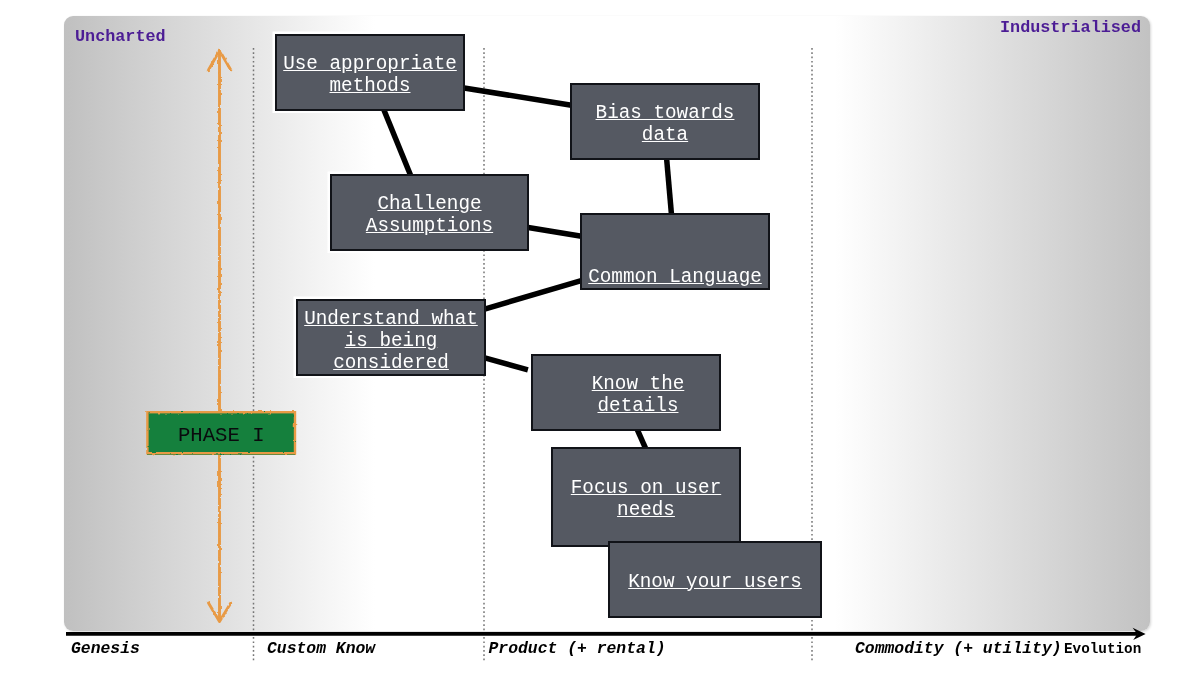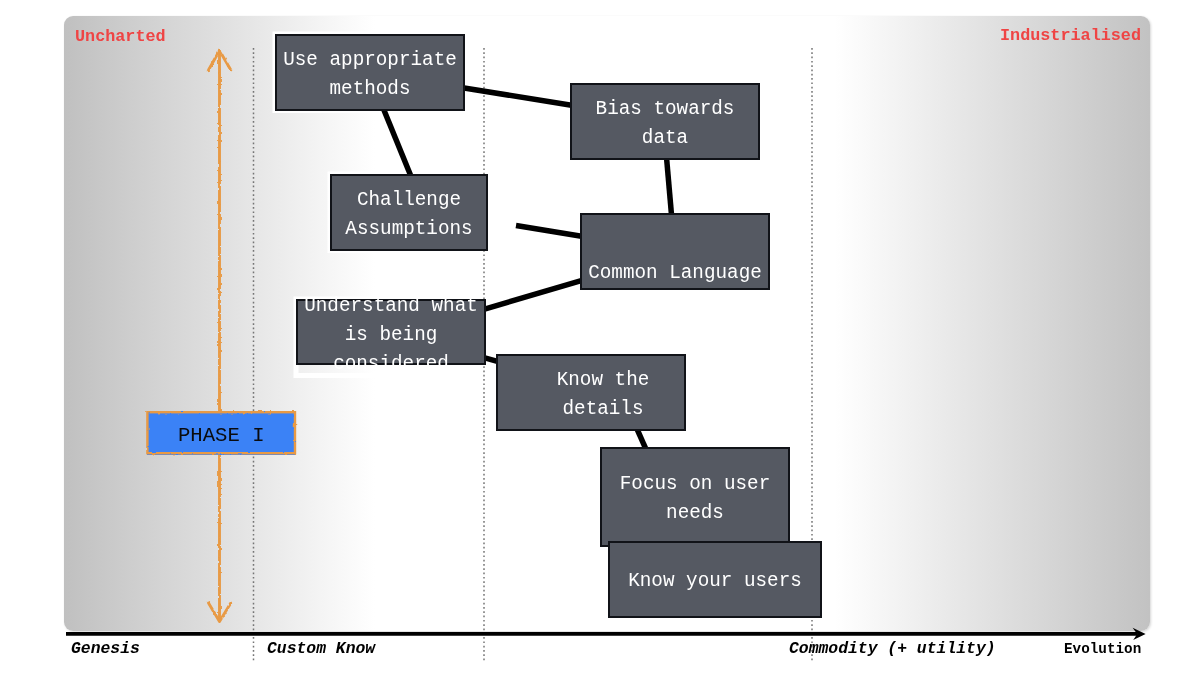--- a/index.html
+++ b/index.html
@@ -20,36 +20,36 @@
        #c2c2c2 1086px);
     box-shadow:1px 1px 2.5px rgba(0,0,0,0.16);
   }
 
   svg.layer{position:absolute;left:0;top:0;width:1200px;height:675px;overflow:visible;}
 
   
   .node{position:absolute;box-sizing:border-box;
         background:#555962;border:2.2px solid #111318;
         color:#ffffff;
-        font-family:"Liberation Mono",monospace;font-size:19.3px;line-height:29px;
+        font-family:"Liberation Mono",monospace;font-size:19.3px;line-height:22px;
         display:flex;align-items:center;justify-content:center;text-align:center;
-        white-space:pre-line;letter-spacing:0px;padding-top:4px;
+        white-space:pre-line;letter-spacing:0px;padding-top:4px;text-decoration:underline;
 }
 
   .node.three-line{padding-top:6.4px;}
 
   
   #phase{position:absolute;box-sizing:border-box;
-        background:#3b82f6;
+        background:#15803d;
         color:#0a0b0e;
         font-family:"Liberation Mono",monospace;font-size:20.6px;line-height:24px;
         display:flex;align-items:center;justify-content:center;padding-top:7px;}
 
   .corner{position:absolute;font-family:"Liberation Mono",monospace;
-          font-weight:bold;font-size:16.8px;color:#ef4444;white-space:nowrap;}
+          font-weight:bold;font-size:16.8px;color:#4c1d95;white-space:nowrap;}
   .axlabel{position:absolute;font-family:"Liberation Mono",monospace;
           font-style:italic;font-weight:bold;font-size:16.4px;color:#000000;white-space:nowrap;}
   .evol{position:absolute;font-family:"Liberation Mono",monospace;
           font-weight:bold;font-size:14.3px;color:#000000;white-space:nowrap;text-align:center;}
 </style>
 </head>
 <body>
 
 <div id="stage">
 
@@ -99,44 +99,45 @@
       </filter>
     </defs>
     <g filter="url(#rough)" stroke="#e89a45" fill="none" stroke-width="2.9" stroke-linecap="round" stroke-linejoin="round">
       <line x1="219.5" y1="50" x2="219.5" y2="621"></line>
       <path d="M208.5 70 L219.5 50.5 L230.8 70"></path>
       <path d="M208.5 603 L219.5 621.5 L230.8 603"></path>
     </g>
   </svg>
 
   <div class="corner" style="left:75px;top:26.6px;">Uncharted</div>
-  <div class="corner" style="right:59px;top:26px;">Industrialised</div>
+  <div class="corner" style="right:59px;top:18px;">Industrialised</div>
 
   <div id="node-layer">
       <div class="node" style="left: 275px; top: 34px; width: 190px; height: 77px;"><span>Use appropriate
 methods</span></div>
       <div class="node" style="left: 570px; top: 83px; width: 190px; height: 77px; align-items: center;"><span>Bias towards
 data</span></div>
-      <div class="node" style="left: 330px; top: 174px; width: 158px; height: 77px;"><span>Challenge
+      <div class="node" style="left: 330px; top: 174px; width: 199px; height: 77px;"><span>Challenge
 Assumptions</span></div>
       <div class="node" style="left: 580px; top: 213px; width: 190px; height: 77px; align-items: flex-end;"><span>Common Language</span></div>
-      <div class="node three-line" style="left: 296px; top: 299px; width: 190px; height: 66px;"><span>Understand what
+      <div class="node three-line" style="left: 296px; top: 299px; width: 190px; height: 77px;"><span>Understand what
 is being
 considered</span></div>
-      <div class="node" style="left: 496px; top: 354px; width: 190px; height: 77px; padding-left: 24px;"><span>Know the
+      <div class="node" style="left: 531px; top: 354px; width: 190px; height: 77px; padding-left: 24px;"><span>Know the
 details</span></div>
-      <div class="node" style="left: 600px; top: 447px; width: 190px; height: 100px;"><span>Focus on user
+      <div class="node" style="left: 551px; top: 447px; width: 190px; height: 100px;"><span>Focus on user
 needs</span></div>
       <div class="node" style="left: 608px; top: 541px; width: 214px; height: 77px;"><span>Know your users</span></div>
     </div>
 
   <div id="phase" style="left:146.5px;top:411px;width:149.5px;height:43.5px;">PHASE I</div>
 
   <svg class="layer" viewBox="0 0 1200 675" xmlns="http://www.w3.org/2000/svg">
     <rect x="147.4" y="412.2" width="147.6" height="41.0" fill="none" stroke="#e89a45" stroke-width="2.4" filter="url(#rough)"></rect>
   </svg>
 
   <div class="axlabel" style="left:71px;top:639.3px;">Genesis</div>
   <div class="axlabel" style="left:267px;top:639.3px;">Custom Know</div>
-  <div class="axlabel" style="left:789px;top:639.3px;">Commodity (+ utility)</div>
+  <div class="axlabel" style="left:488.5px;top:639.3px;">Product (+ rental)</div>
+  <div class="axlabel" style="left:855px;top:639.3px;">Commodity (+ utility)</div>
   <div class="evol" style="left:1064px;top:640.8px;">Evolution</div>
 
 </div>
 
 </body></html>

